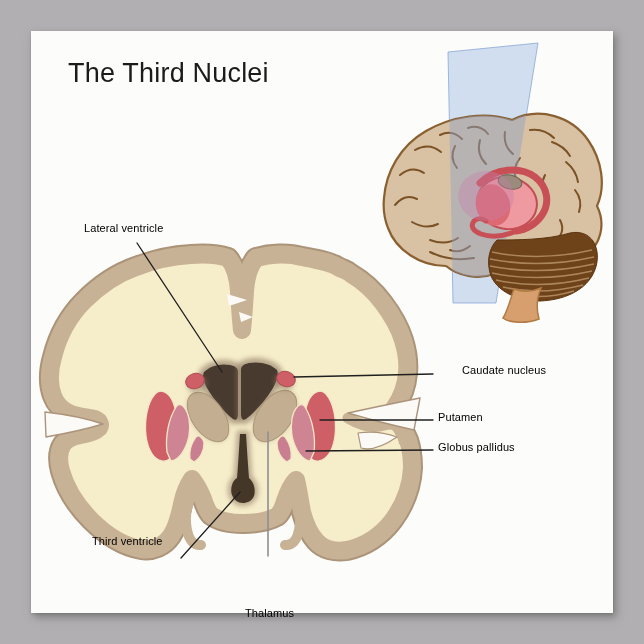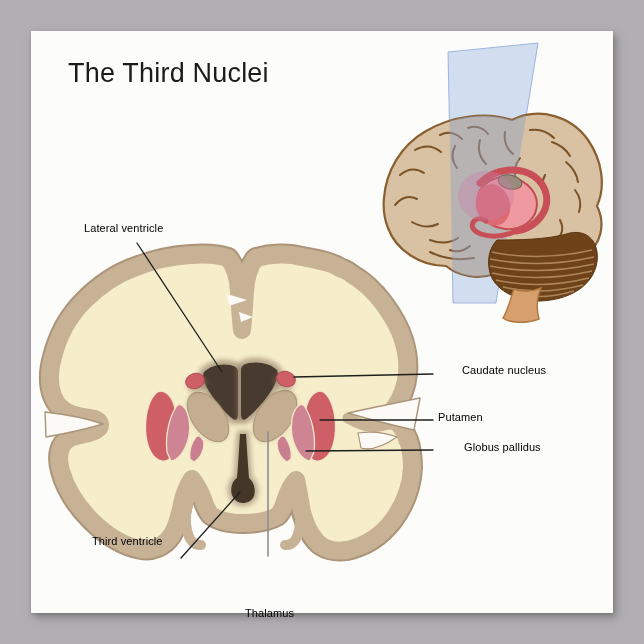--- a/index.html
+++ b/index.html
@@ -17,21 +17,21 @@
   .title{
     position:absolute;left:68px;top:58px;
     font-size:27px;font-weight:500;color:#1b1b1b;letter-spacing:.2px;
   }
   .lbl{
     position:absolute;font-size:11px;color:#000000;white-space:nowrap;letter-spacing:.1px;
   }
   #lbl-lateral-ventricle{left:84px;top:222px;}
   #lbl-caudate{left:438px;top:364px;margin-left:24px;}
   #lbl-putamen{left:438px;top:411px;text-align:right;}
-  #lbl-globus{left:438px;top:441px;margin-left:26px;}
+  #lbl-globus{left:438px;top:441px;}
   #lbl-third{left:92px;top:535px;}
   #lbl-thalamus{left:245px;top:567px;margin-top:40px;}
 </style>
 </head>
 <body>
 
 <div class="poster"></div>
 
 <svg class="art" viewBox="0 0 644 644">
   <defs>

